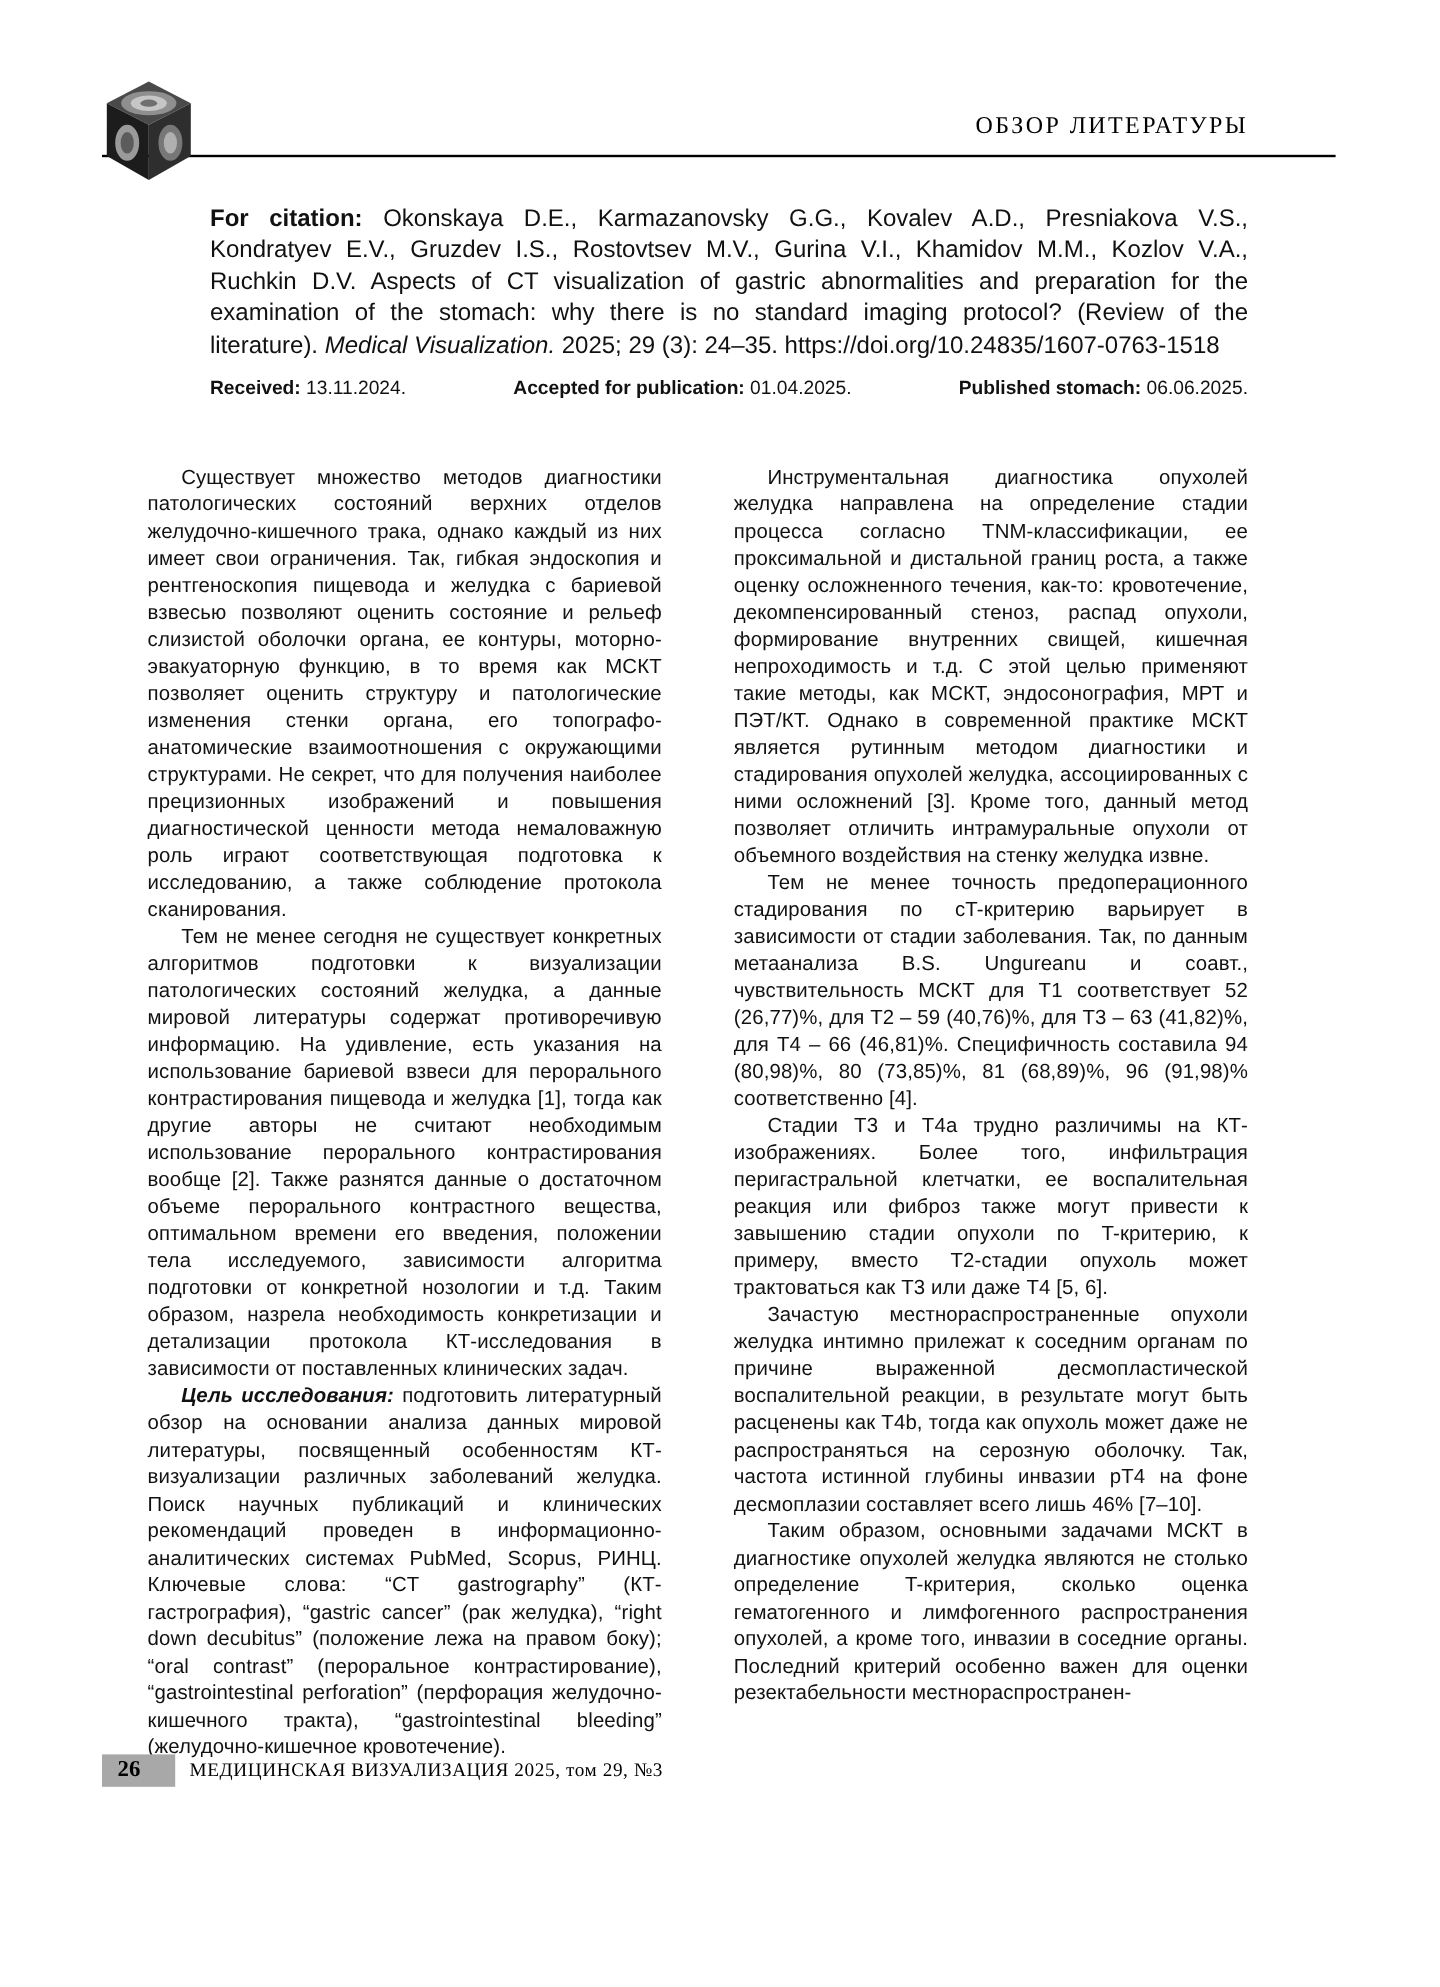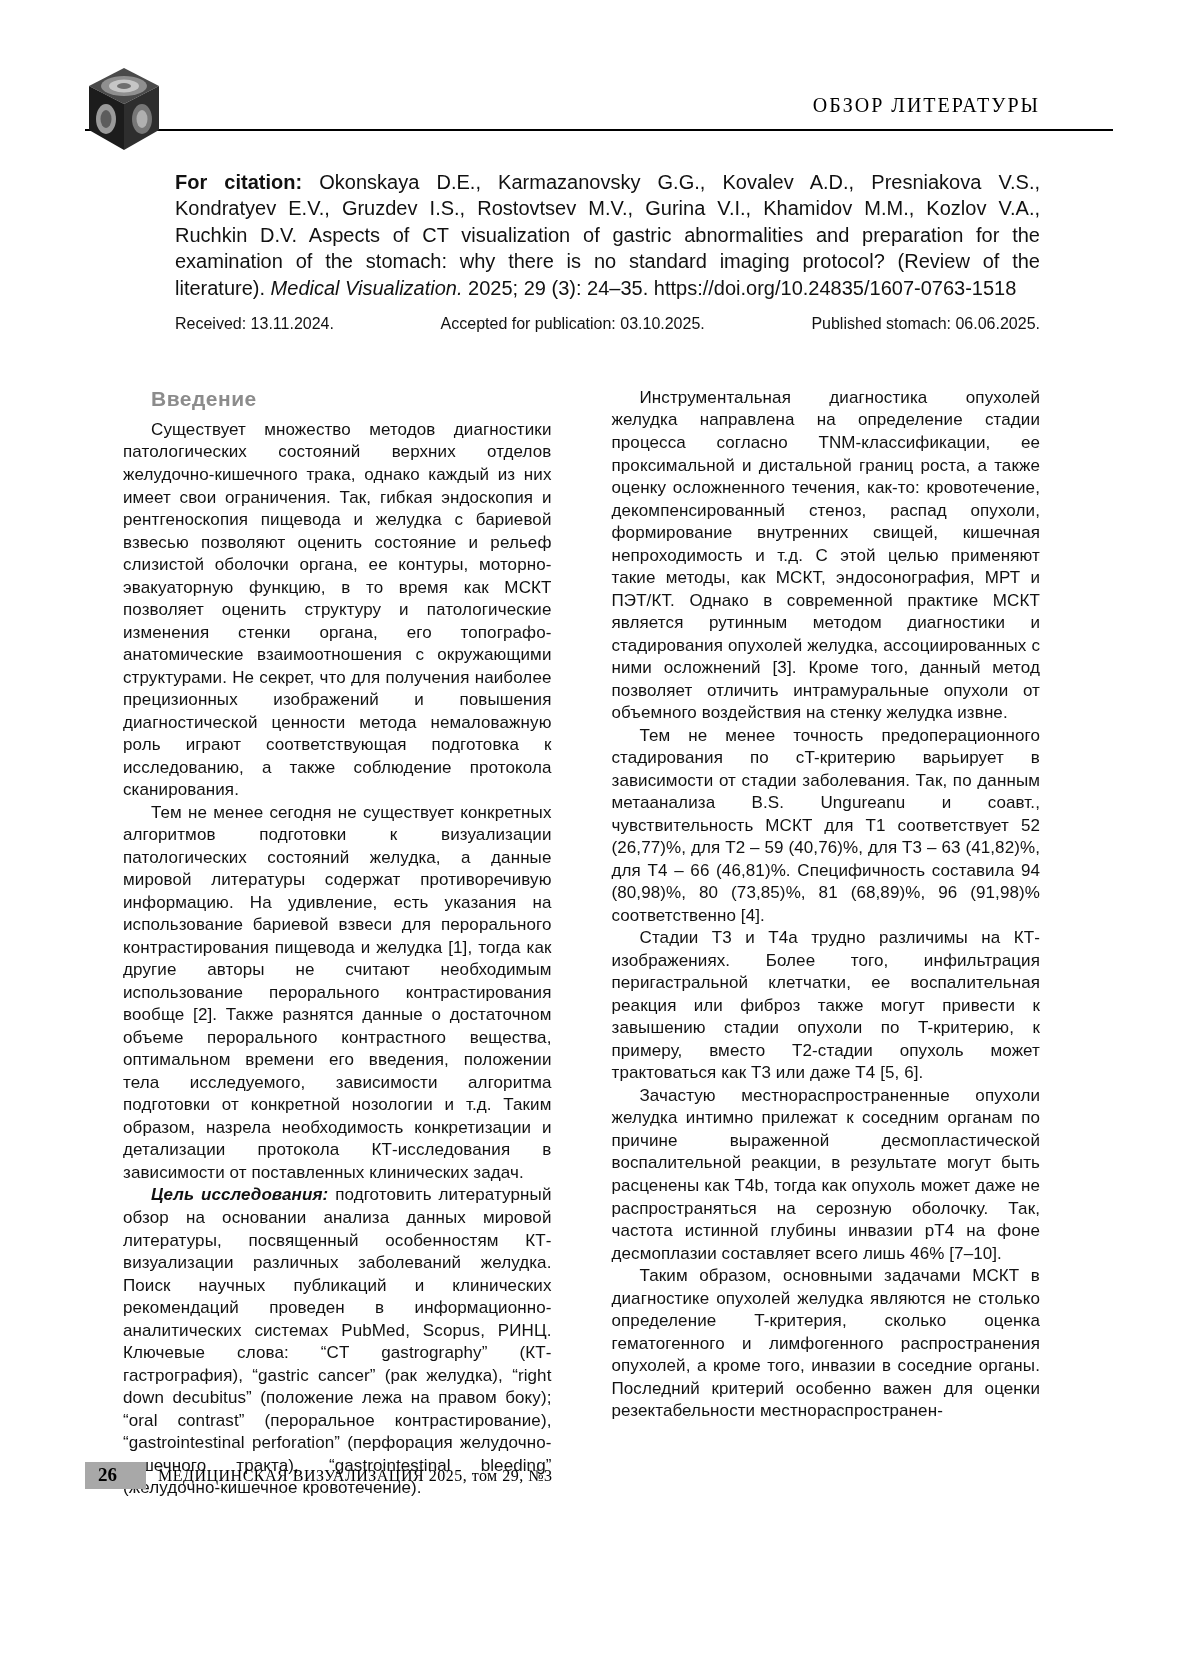--- a/index.html
+++ b/index.html
@@ -40,21 +40,21 @@
     text-align:justify;
   }
   .citation b { font-weight:bold; }
   .citation i { font-style:italic; }
   .dates {
     margin:14px 160px 0 175px;
     display:flex;
     justify-content:space-between;
     font-size:16px;
   }
-  .dates b { font-weight:normal; }
+  .dates b { font-weight:bold; }
   .dates .pair { white-space:nowrap; }
   
   .columns {
     margin:54px 160px 0 123px;
     display:flex;
     gap:60px;
   }
   .col { flex:1; }
   .intro-heading {
     color:#8c8c8c;
@@ -130,28 +130,27 @@
   <div class="citation">
     <b>For citation:</b>
     <span>Okonskaya D.E., Karmazanovsky G.G., Kovalev A.D., Presniakova V.S., Kondratyev E.V., Gruzdev I.S., Rostovtsev M.V., Gurina V.I., Khamidov M.M., Kozlov V.A., Ruchkin D.V. Aspects of CT visualization of gastric abnormalities and preparation for the examination of the stomach: why there is no standard imaging protocol? (Review of the literature).</span>
     <i>Medical Visualization.</i>
     <span>2025; 29 (3): 24–35.</span>
     <span>https://doi.org/10.24835/1607-0763-1518</span>
   </div>
 
   <div class="dates">
     <span class="pair"><b>Received:</b> <span>13.11.2024.</span></span>
-    <span class="pair"><b>Accepted for publication:</b> <span>03.10.2025.</span></span>
+    <span class="pair"><b>Accepted for publication:</b> <span>01.04.2025.</span></span>
     <span class="pair"><b>Published stomach:</b> <span>06.06.2025.</span></span>
   </div>
 
   <div class="columns">
 
     <div class="col">
-      <h2 class="intro-heading">Введение</h2>
       <p class="body-par">Существует множество методов диагностики патологических состояний верхних отделов желудочно-кишечного трака, однако каждый из них имеет свои ограничения. Так, гибкая эндоскопия и рентгеноскопия пищевода и желудка с бариевой взвесью позволяют оценить состояние и рельеф слизистой оболочки органа, ее контуры, моторно-эвакуаторную функцию, в то время как МСКТ позволяет оценить структуру и патологические изменения стенки органа, его топографо-анатомические взаимоотношения с окружающими структурами. Не секрет, что для получения наиболее прецизионных изображений и повышения диагностической ценности метода немаловажную роль играют соответствующая подготовка к исследованию, а также соблюдение протокола сканирования.</p>
       <p class="body-par">Тем не менее сегодня не существует конкретных алгоритмов подготовки к визуализации патологических состояний желудка, а данные мировой литературы содержат противоречивую информацию. На удивление, есть указания на использование бариевой взвеси для перорального контрастирования пищевода и желудка [1], тогда как другие авторы не считают необходимым использование перорального контрастирования вообще [2]. Также разнятся данные о достаточном объеме перорального контрастного вещества, оптимальном времени его введения, положении тела исследуемого, зависимости алгоритма подготовки от конкретной нозологии и т.д. Таким образом, назрела необходимость конкретизации и детализации протокола КТ-исследования в зависимости от поставленных клинических задач.</p>
       <p class="body-par"><b>Цель исследования:</b> <span>подготовить литературный обзор на основании анализа данных мировой литературы, посвященный особенностям КТ-визуализации различных заболеваний желудка. Поиск научных публикаций и клинических рекомендаций проведен в информационно-аналитических системах PubMed, Scopus, РИНЦ. Ключевые слова: “CT gastrography” (КТ-гастрография), “gastric cancer” (рак желудка), “right down decubitus” (положение лежа на правом боку); “oral contrast” (пероральное контрастирование), “gastrointestinal perforation” (перфорация желудочно-кишечного тракта), “gastrointestinal bleeding” (желудочно-кишечное кровотечение).</span></p>
     </div>
 
     <div class="col">
       <p class="body-par">Инструментальная диагностика опухолей желудка направлена на определение стадии процесса согласно TNM-классификации, ее проксимальной и дистальной границ роста, а также оценку осложненного течения, как-то: кровотечение, декомпенсированный стеноз, распад опухоли, формирование внутренних свищей, кишечная непроходимость и т.д. С этой целью применяют такие методы, как МСКТ, эндосонография, МРТ и ПЭТ/КТ. Однако в современной практике МСКТ является рутинным методом диагностики и стадирования опухолей желудка, ассоциированных с ними осложнений [3]. Кроме того, данный метод позволяет отличить интрамуральные опухоли от объемного воздействия на стенку желудка извне.</p>
       <p class="body-par">Тем не менее точность предоперационного стадирования по cT-критерию варьирует в зависимости от стадии заболевания. Так, по данным метаанализа B.S. Ungureanu и соавт., чувствительность МСКТ для T1 соответствует 52 (26,77)%, для T2 – 59 (40,76)%, для T3 – 63 (41,82)%, для T4 – 66 (46,81)%. Специфичность составила 94 (80,98)%, 80 (73,85)%, 81 (68,89)%, 96 (91,98)% соответственно [4].</p>
       <p class="body-par">Стадии T3 и T4a трудно различимы на КТ-изображениях. Более того, инфильтрация перигастральной клетчатки, ее воспалительная реакция или фиброз также могут привести к завышению стадии опухоли по T-критерию, к примеру, вместо T2-стадии опухоль может трактоваться как T3 или даже T4 [5, 6].</p>
       <p class="body-par">Зачастую местнораспространенные опухоли желудка интимно прилежат к соседним органам по причине выраженной десмопластической воспалительной реакции, в результате могут быть расценены как T4b, тогда как опухоль может даже не распространяться на серозную оболочку. Так, частота истинной глубины инвазии pT4 на фоне десмоплазии составляет всего лишь 46% [7–10].</p>

